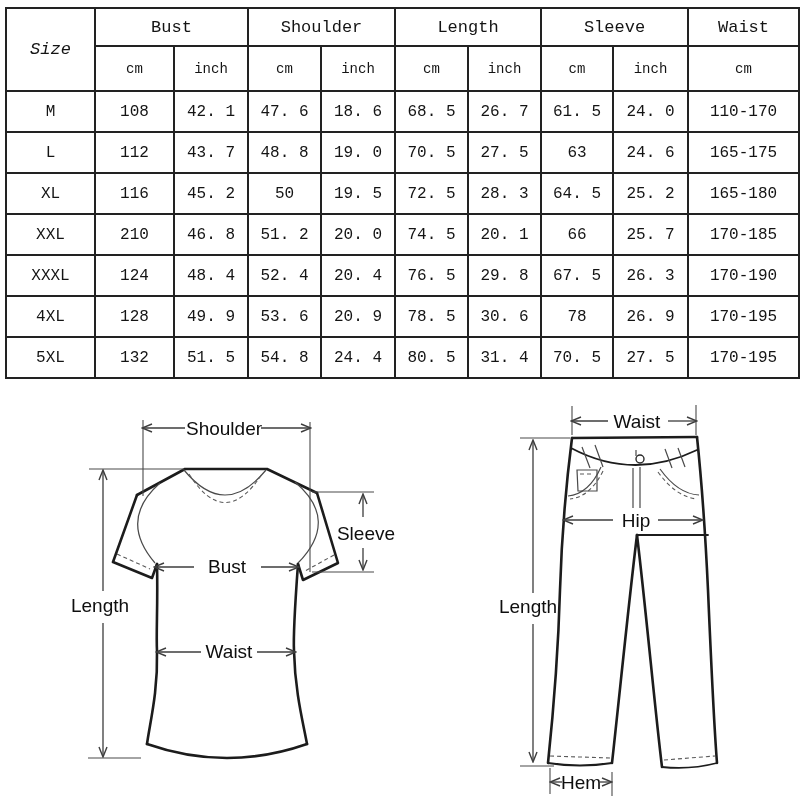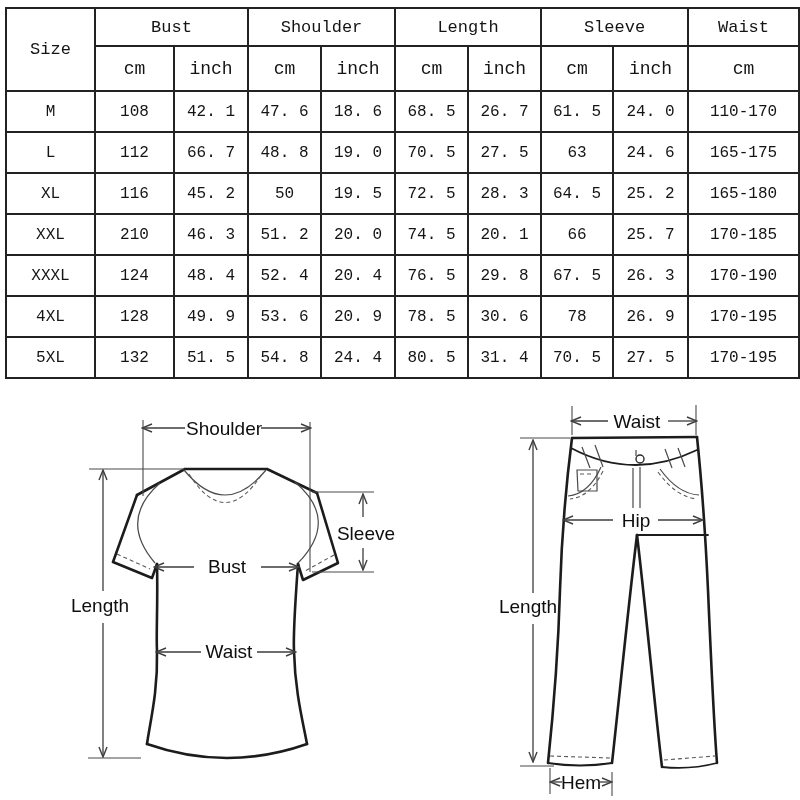--- a/index.html
+++ b/index.html
@@ -3,22 +3,22 @@
 <meta charset="utf-8">
 <style>
   html,body{margin:0;padding:0;background:#fff;}
   .stage{position:relative;width:800px;height:800px;background:#fff;overflow:hidden;
          font-family:"Liberation Mono","DejaVu Sans Mono",monospace;color:#111;}
   table.size-table{position:absolute;left:5px;top:7px;width:793px;
          border-collapse:collapse;table-layout:fixed;background:#fff;}
   .size-table th,.size-table td{border:2px solid #222;text-align:center;vertical-align:middle;
          padding:0;font-weight:normal;color:#141414;overflow:hidden;}
   .size-table thead tr.r1 th{height:36px;font-size:17px;}
-  .size-table thead tr.r2 th{height:43px;font-size:18px;}
-  .size-table thead th.size-head{font-size:17px;}
+  .size-table thead tr.r2 th{height:43px;font-size:14px;}
+  .size-table thead th.size-head{font-size:17px;font-style:italic;}
   .size-table tbody td{height:39px;font-size:16px;}
   svg.diagrams{position:absolute;left:0;top:380px;width:800px;height:420px;}
   .outline{fill:none;stroke:#1c1c1c;stroke-width:2.6;stroke-linecap:round;stroke-linejoin:round;}
   .outline-med{fill:none;stroke:#1c1c1c;stroke-width:1.8;stroke-linecap:round;stroke-linejoin:round;}
   .thin{fill:none;stroke:#4a4a4a;stroke-width:1.2;}
   .dash{fill:none;stroke:#5a5a5a;stroke-width:1.1;stroke-dasharray:4 3;}
   .meas{fill:none;stroke:#3d3d3d;stroke-width:1.3;}
   .guide{fill:none;stroke:#4a4a4a;stroke-width:1.1;}
   .lbl{font-family:"Liberation Sans","DejaVu Sans",sans-serif;font-size:19px;fill:#0e0e0e;text-anchor:middle;}
 </style>
@@ -70,21 +70,21 @@
         <td>18. 6</td>
         <td>68. 5</td>
         <td>26. 7</td>
         <td>61. 5</td>
         <td>24. 0</td>
         <td>110-170</td>
       </tr>
       <tr>
         <td>L</td>
         <td>112</td>
-        <td>66. 7</td>
+        <td>43. 7</td>
         <td>48. 8</td>
         <td>19. 0</td>
         <td>70. 5</td>
         <td>27. 5</td>
         <td>63</td>
         <td>24. 6</td>
         <td>165-175</td>
       </tr>
       <tr>
         <td>XL</td>
@@ -94,21 +94,21 @@
         <td>19. 5</td>
         <td>72. 5</td>
         <td>28. 3</td>
         <td>64. 5</td>
         <td>25. 2</td>
         <td>165-180</td>
       </tr>
       <tr>
         <td>XXL</td>
         <td>210</td>
-        <td>46. 3</td>
+        <td>46. 8</td>
         <td>51. 2</td>
         <td>20. 0</td>
         <td>74. 5</td>
         <td>20. 1</td>
         <td>66</td>
         <td>25. 7</td>
         <td>170-185</td>
       </tr>
       <tr>
         <td>XXXL</td>

